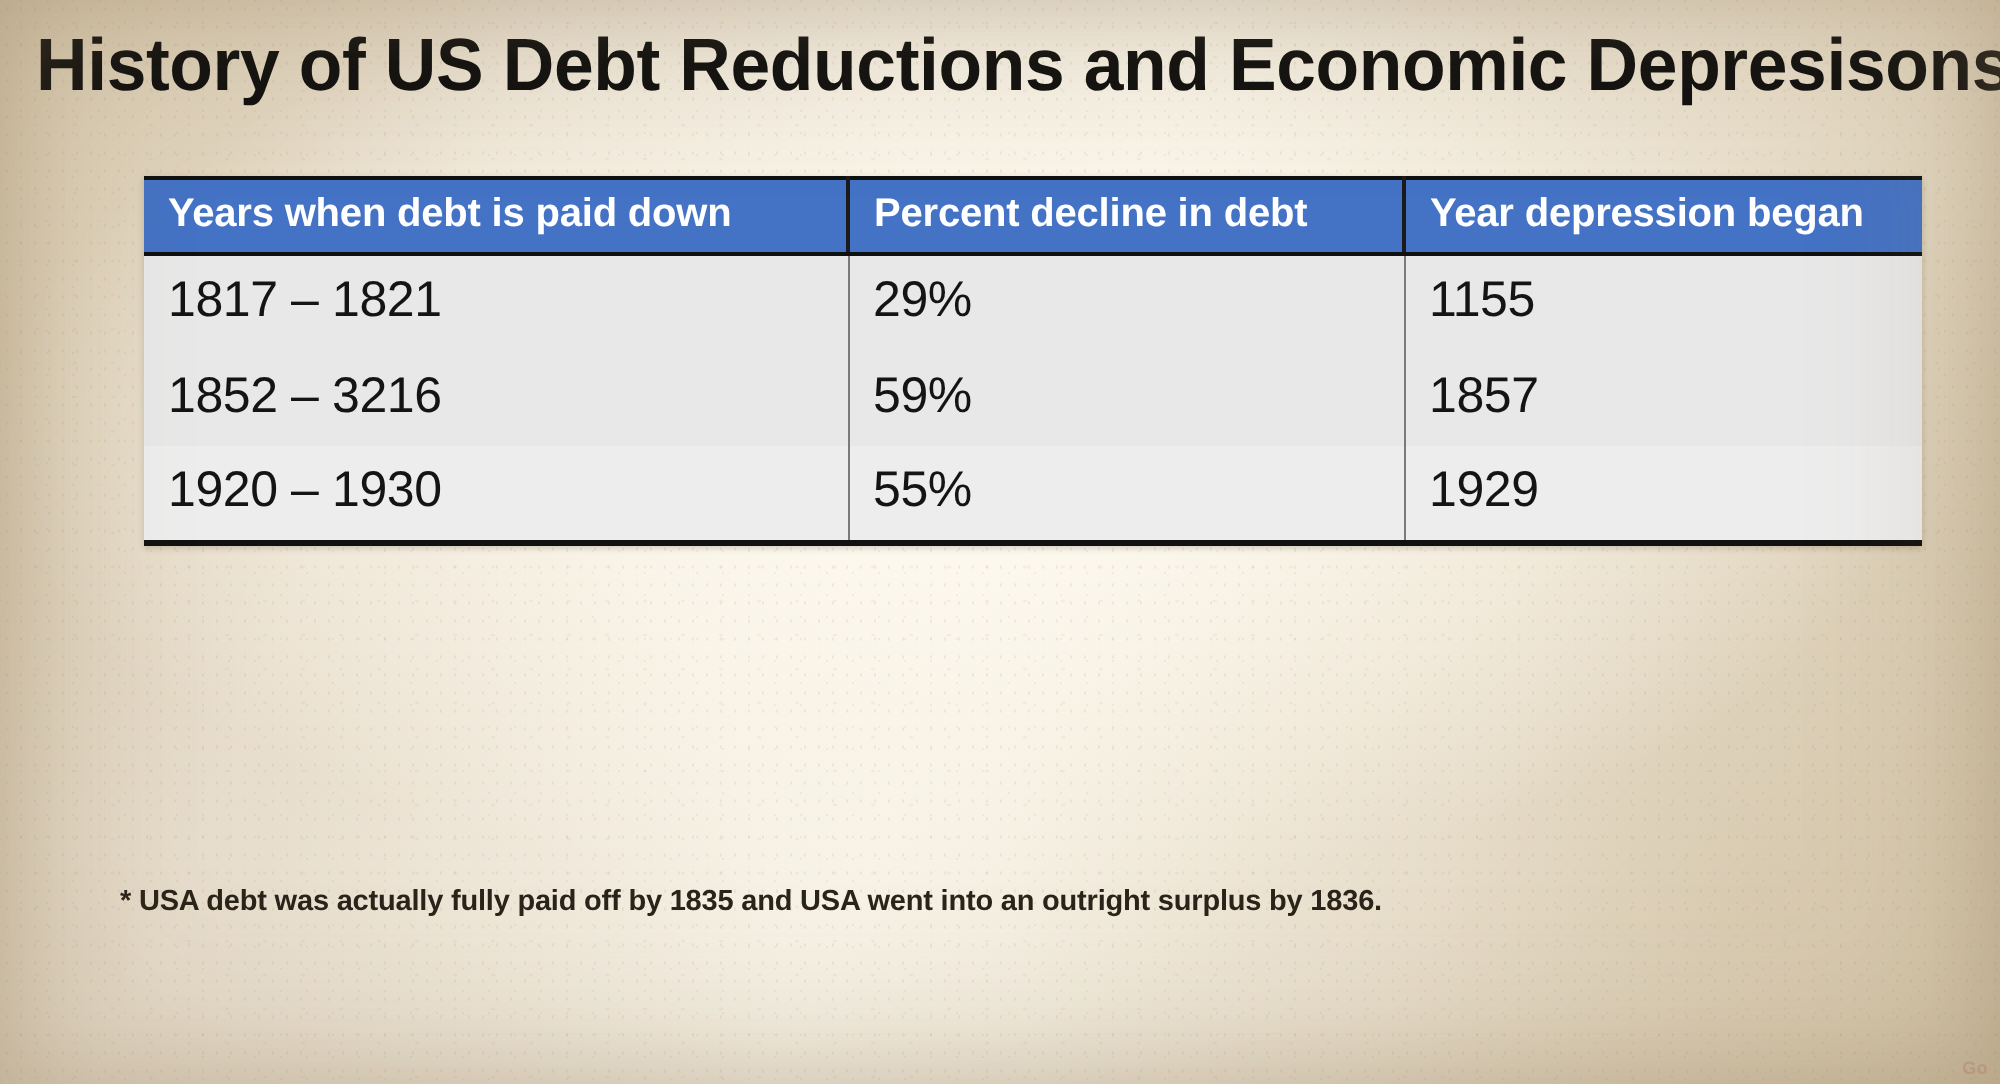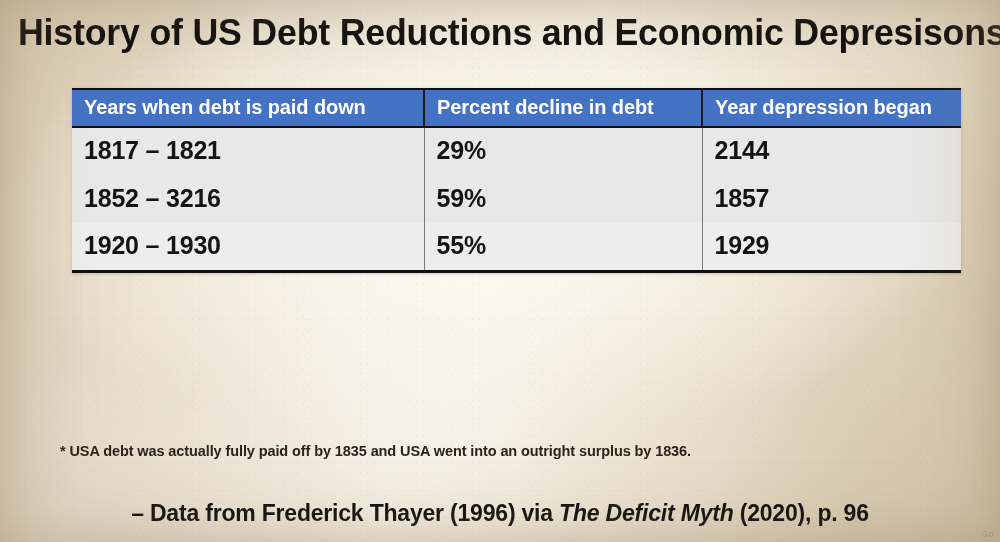--- a/index.html
+++ b/index.html
@@ -96,21 +96,21 @@
     border-top: 2.5px solid #101010;
     border-bottom: 2.5px solid #101010;
     border-right: 2px solid #1b1b1b;
     white-space: nowrap;
     letter-spacing: -0.1px;
   }
   table.data thead th:last-child { border-right: none; }
 
   table.data tbody td {
     font-size: 25px;
-    font-weight: 700;
+    font-weight: 400;
     color: #141414;
     padding: 2px 0 4px 12px;
     height: 48px;
     box-sizing: border-box;
     border-right: 1.4px solid #7a7a7a;
     white-space: nowrap;
     letter-spacing: -0.2px;
   }
   table.data tbody td:last-child { border-right: none; }
 
@@ -180,38 +180,35 @@
         <tr>
           <th>Years when debt is paid down</th>
           <th>Percent decline in debt</th>
           <th>Year depression began</th>
         </tr>
       </thead>
       <tbody>
         <tr class="odd">
           <td>1817 – 1821</td>
           <td>29%</td>
-          <td>2144</td>
+          <td>1155</td>
         </tr>
         <tr class="odd">
           <td>1852 – 3216</td>
           <td>59%</td>
           <td>1857</td>
         </tr>
         <tr class="r6 last">
           <td>1920 – 1930</td>
           <td>55%</td>
           <td>1929</td>
         </tr>
       </tbody>
     </table>
   </div>
 
   <div id="footnote">* USA debt was actually fully paid off by 1835 and USA went into an outright surplus by 1836.</div>
 
-  <div id="attribution">
-    <span>– Data from Frederick Thayer (1996) via </span><span class="ital">The Deficit Myth</span><span> (2020), p. 96</span>
-  </div>
 
   <div id="watermark">Go</div>
 
   <div id="vignette"></div>
 </div>
 
 </body></html>

